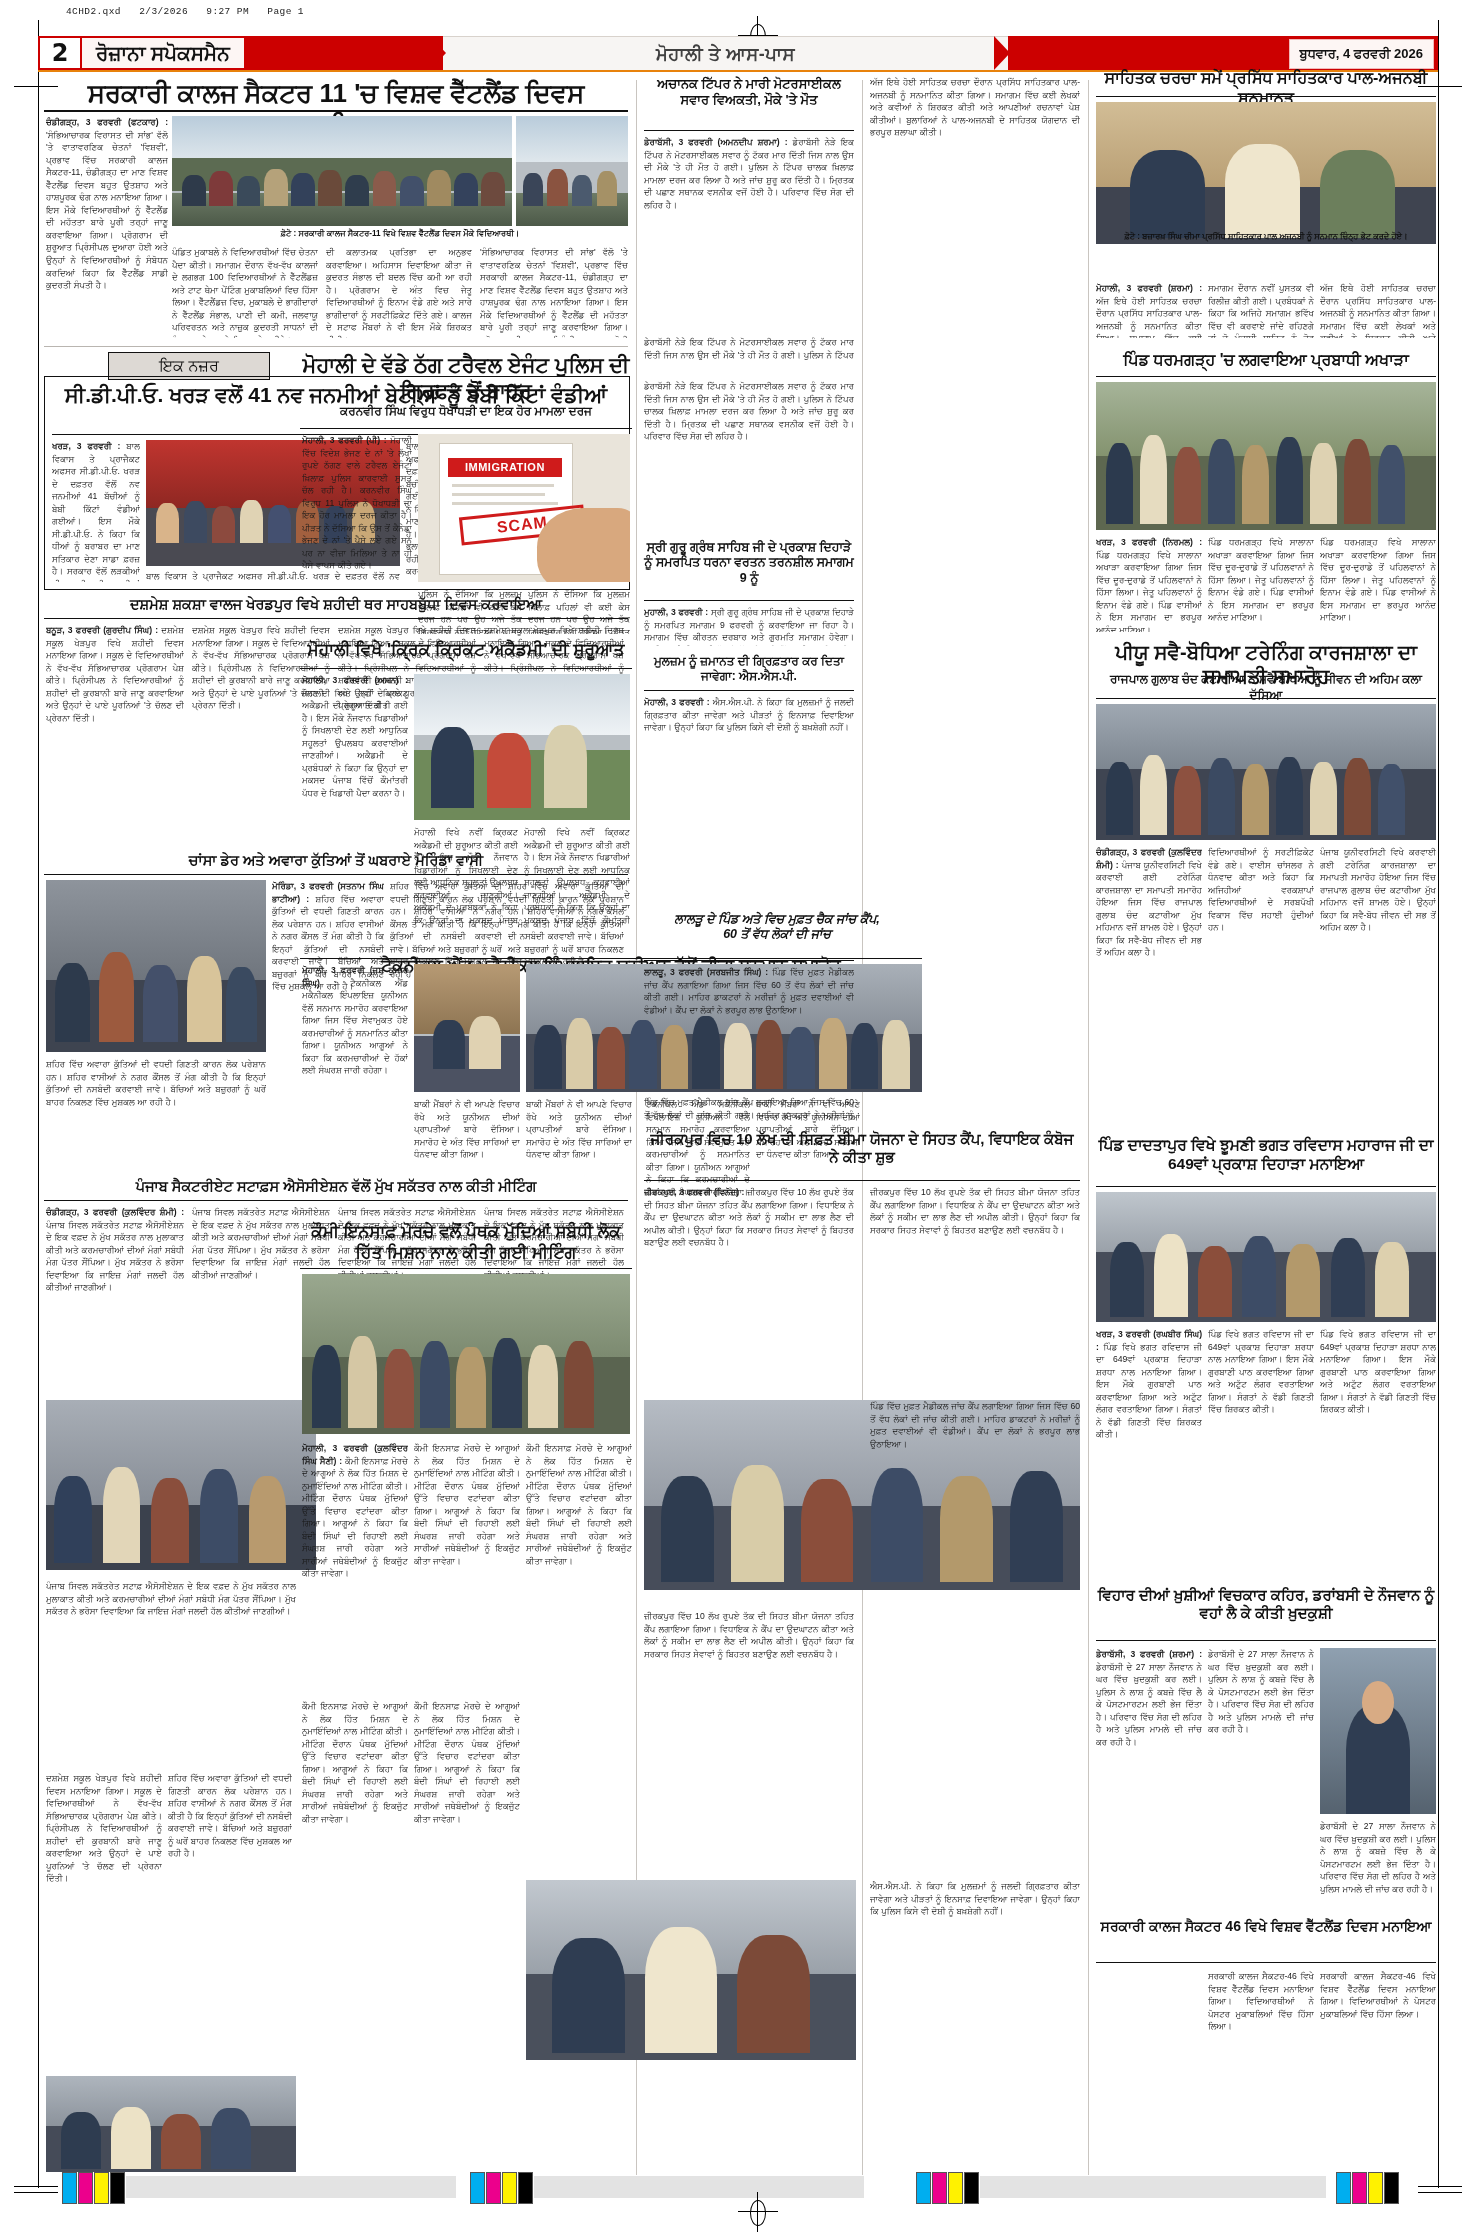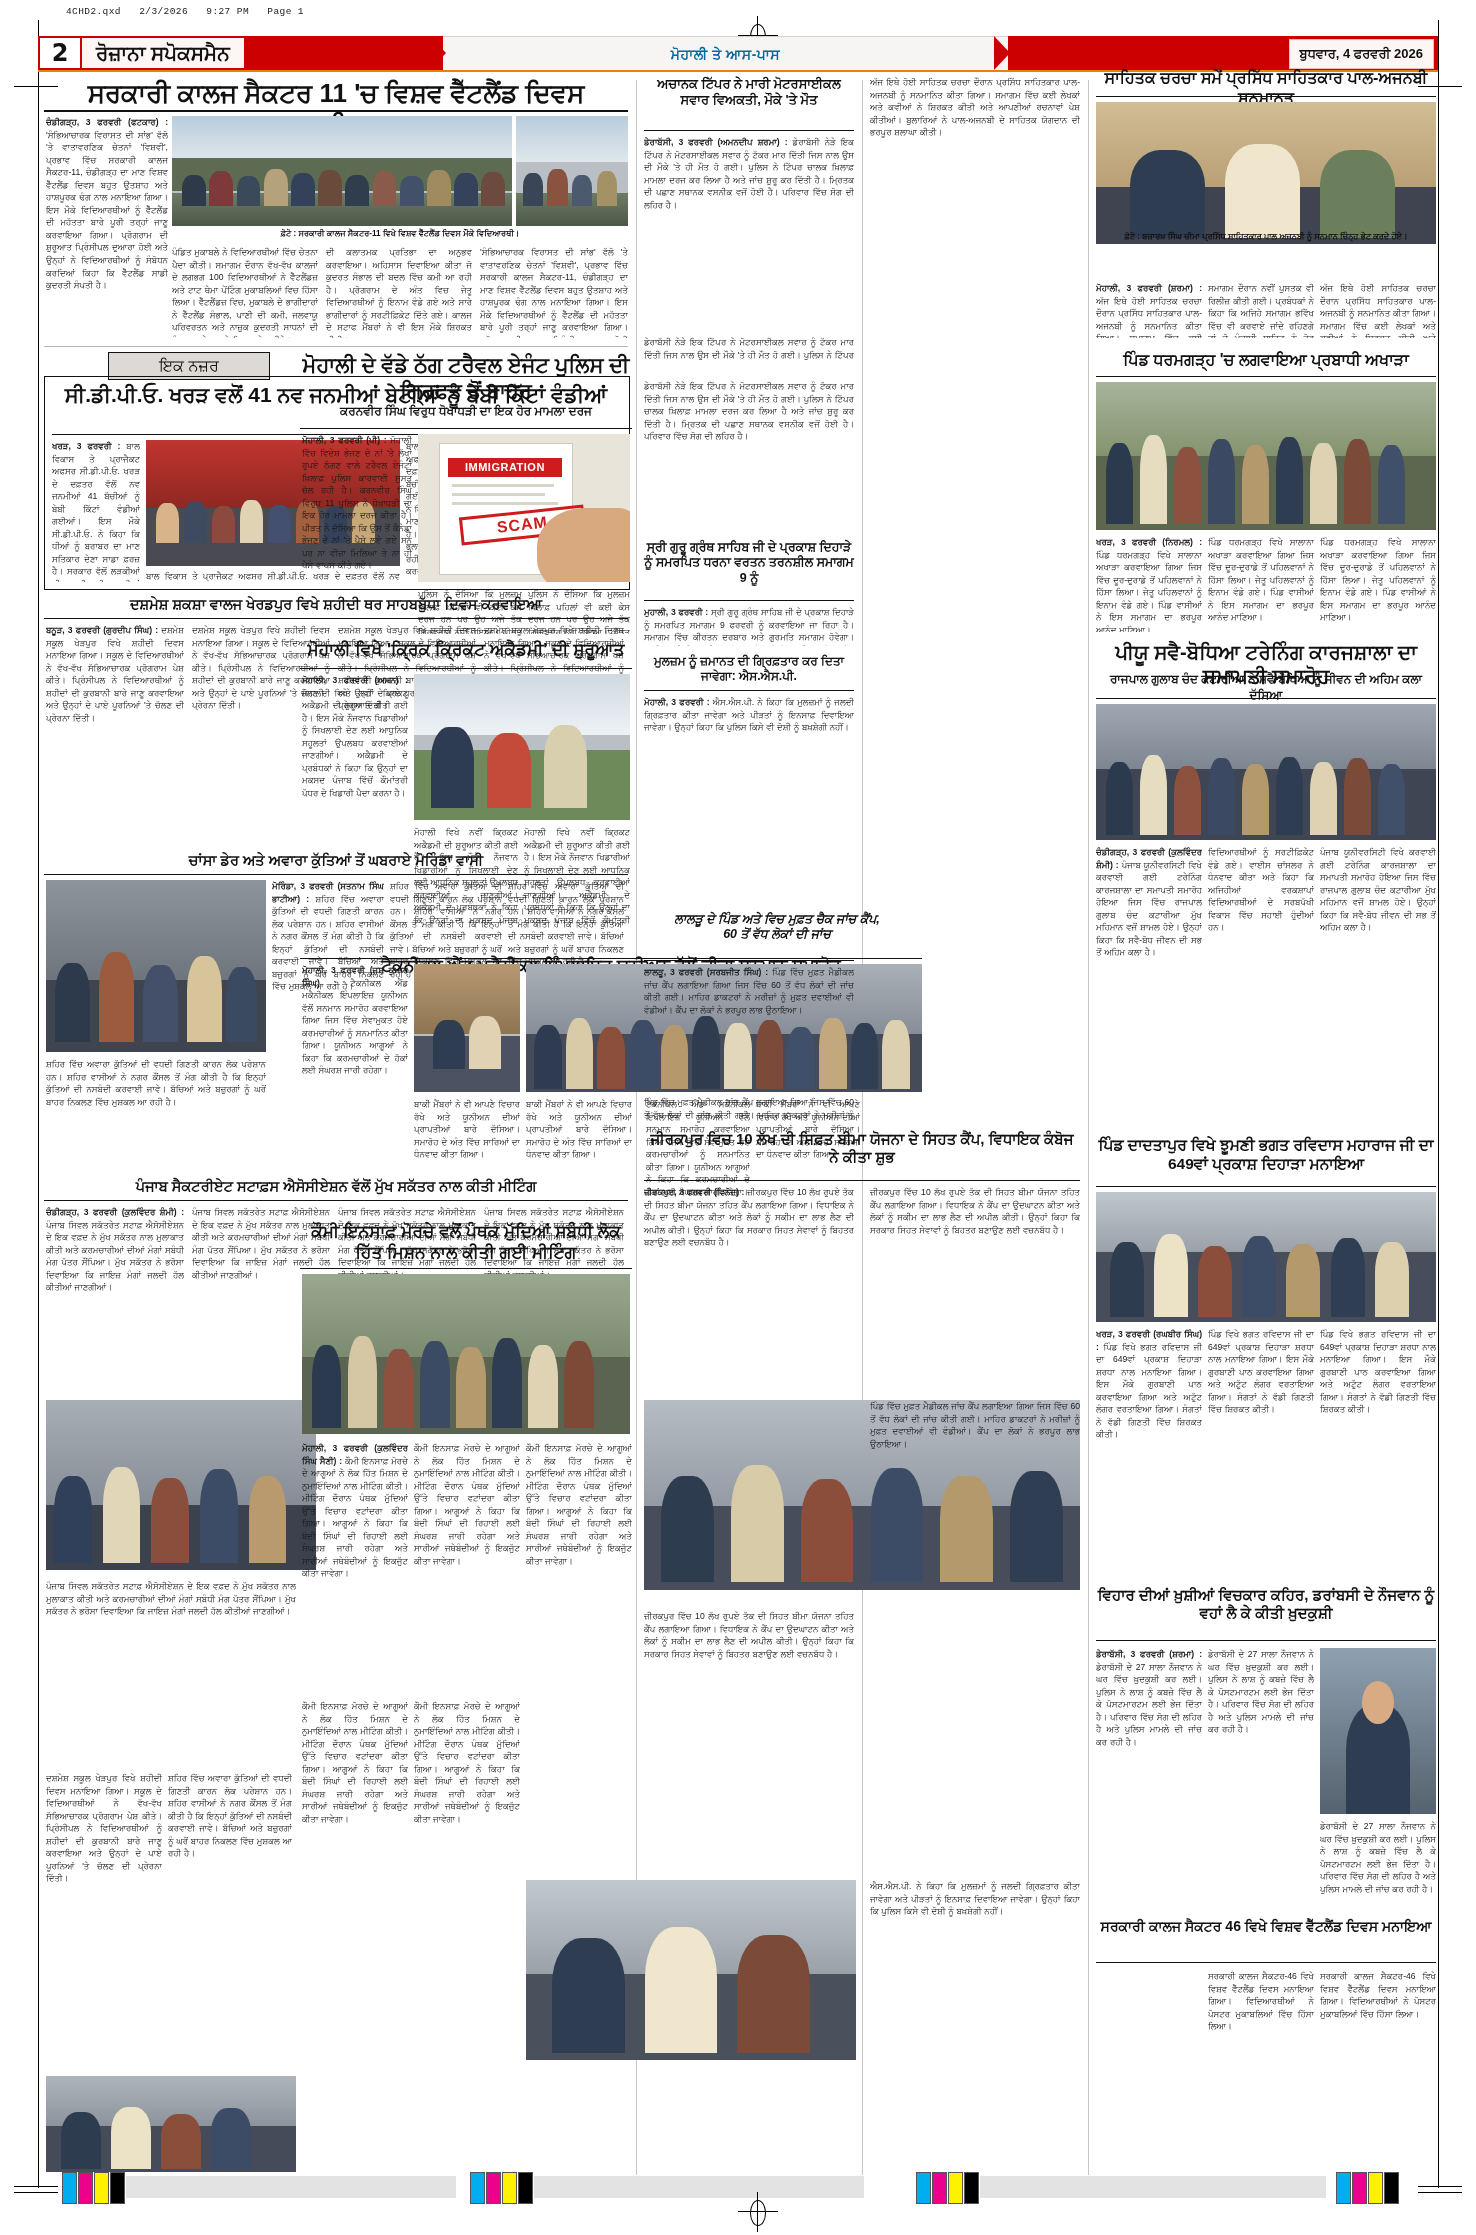--- a/index.html
+++ b/index.html
@@ -18,21 +18,21 @@
   
   .masthead{position:absolute;left:38px;top:36px;width:1400px;height:34px;}
   .mast-red{position:absolute;left:0;top:0;height:34px;width:100%;background:#cc0000;}
   .mast-left{position:absolute;left:0;top:0;height:34px;display:flex;align-items:stretch;background:#cc0000;}
   .pagenum{width:40px;background:#fff;border:2px solid #cc0000;display:flex;align-items:center;justify-content:center;
            font-family:"DejaVu Sans",sans-serif;font-weight:bold;font-size:24px;color:#111;}
   .mast-name{background:#fdf6f4;border:2px solid #cc0000;border-left:none;padding:0 14px;display:flex;align-items:center;
              font-size:20px;font-weight:bold;color:#111;}
   .mast-center{position:absolute;left:405px;top:0;width:565px;height:34px;background:#f7f5f3;
                display:flex;align-items:center;justify-content:center;border-top:1px solid #d8d2cc;border-bottom:1px solid #d8d2cc;}
-  .mast-center span{font-size:14px;font-weight:bold;color:#0369a1;letter-spacing:.5px;}
+  .mast-center span{font-size:18px;font-weight:bold;color:#404040;letter-spacing:.5px;}
   .arrow-l{position:absolute;left:392px;top:0;width:0;height:0;border-top:17px solid transparent;border-bottom:17px solid transparent;border-left:16px solid #cc0000;z-index:3;}
   .arrow-r{position:absolute;left:956px;top:0;width:0;height:0;border-top:17px solid transparent;border-bottom:17px solid transparent;border-left:16px solid #cc0000;z-index:3;}
   .mast-date{position:absolute;right:4px;top:3px;height:28px;background:#fdf6f4;border:1px solid #f2b8b8;
              display:flex;align-items:center;padding:0 10px;font-size:13px;font-weight:bold;color:#111;}
   .mast-underline{position:absolute;left:38px;top:70px;width:1400px;height:2px;background:#e8820c;}
 
   
   .vrule{position:absolute;width:1px;background:#c9c5c0;}
   .hrule{position:absolute;height:1px;background:#b9b5b0;}
   .thick-rule{position:absolute;height:2px;background:#111;}

